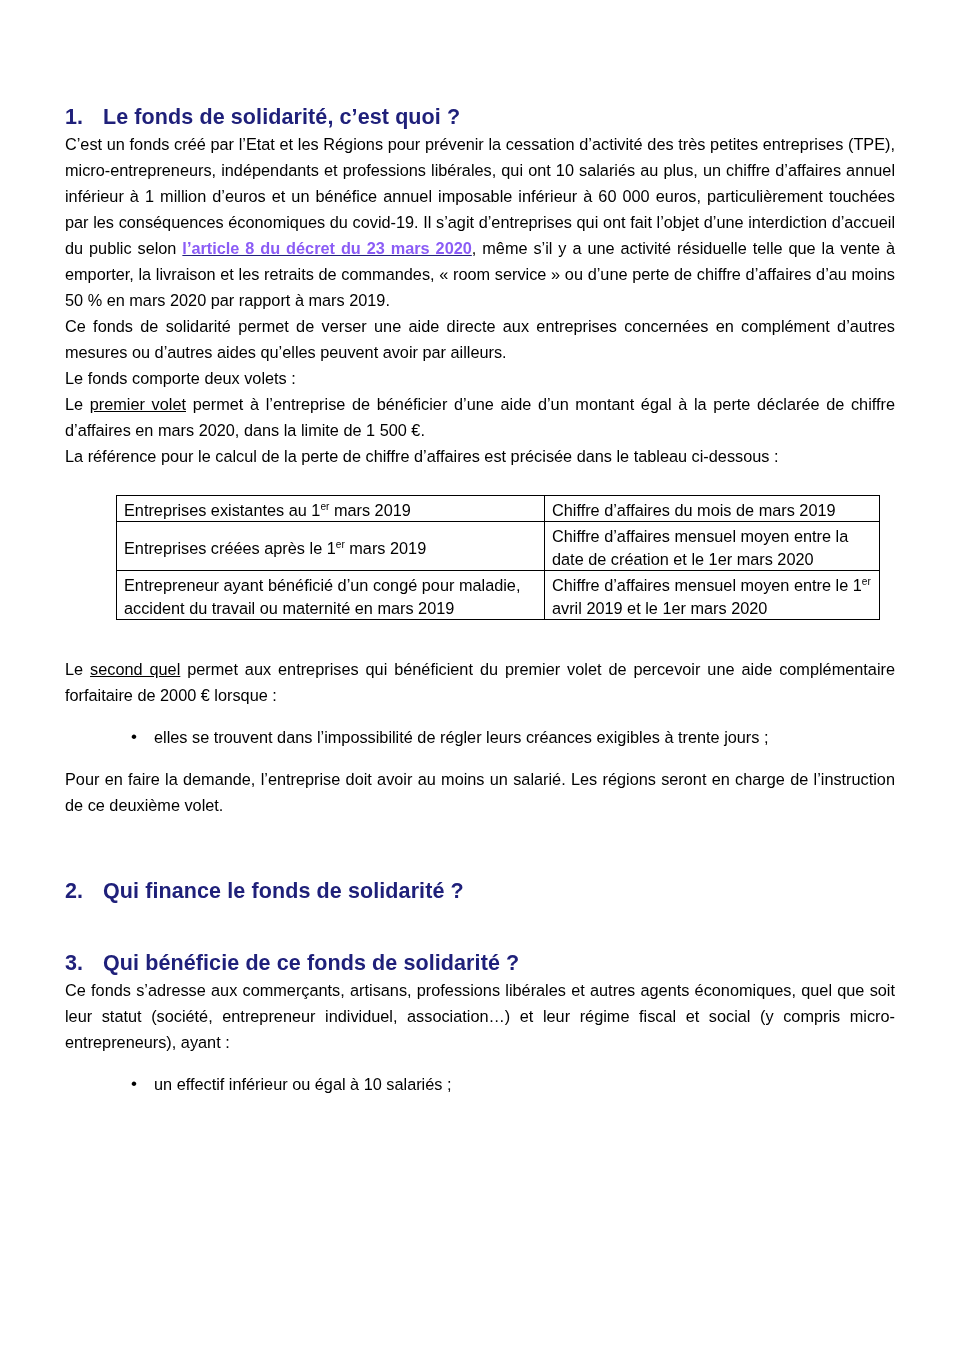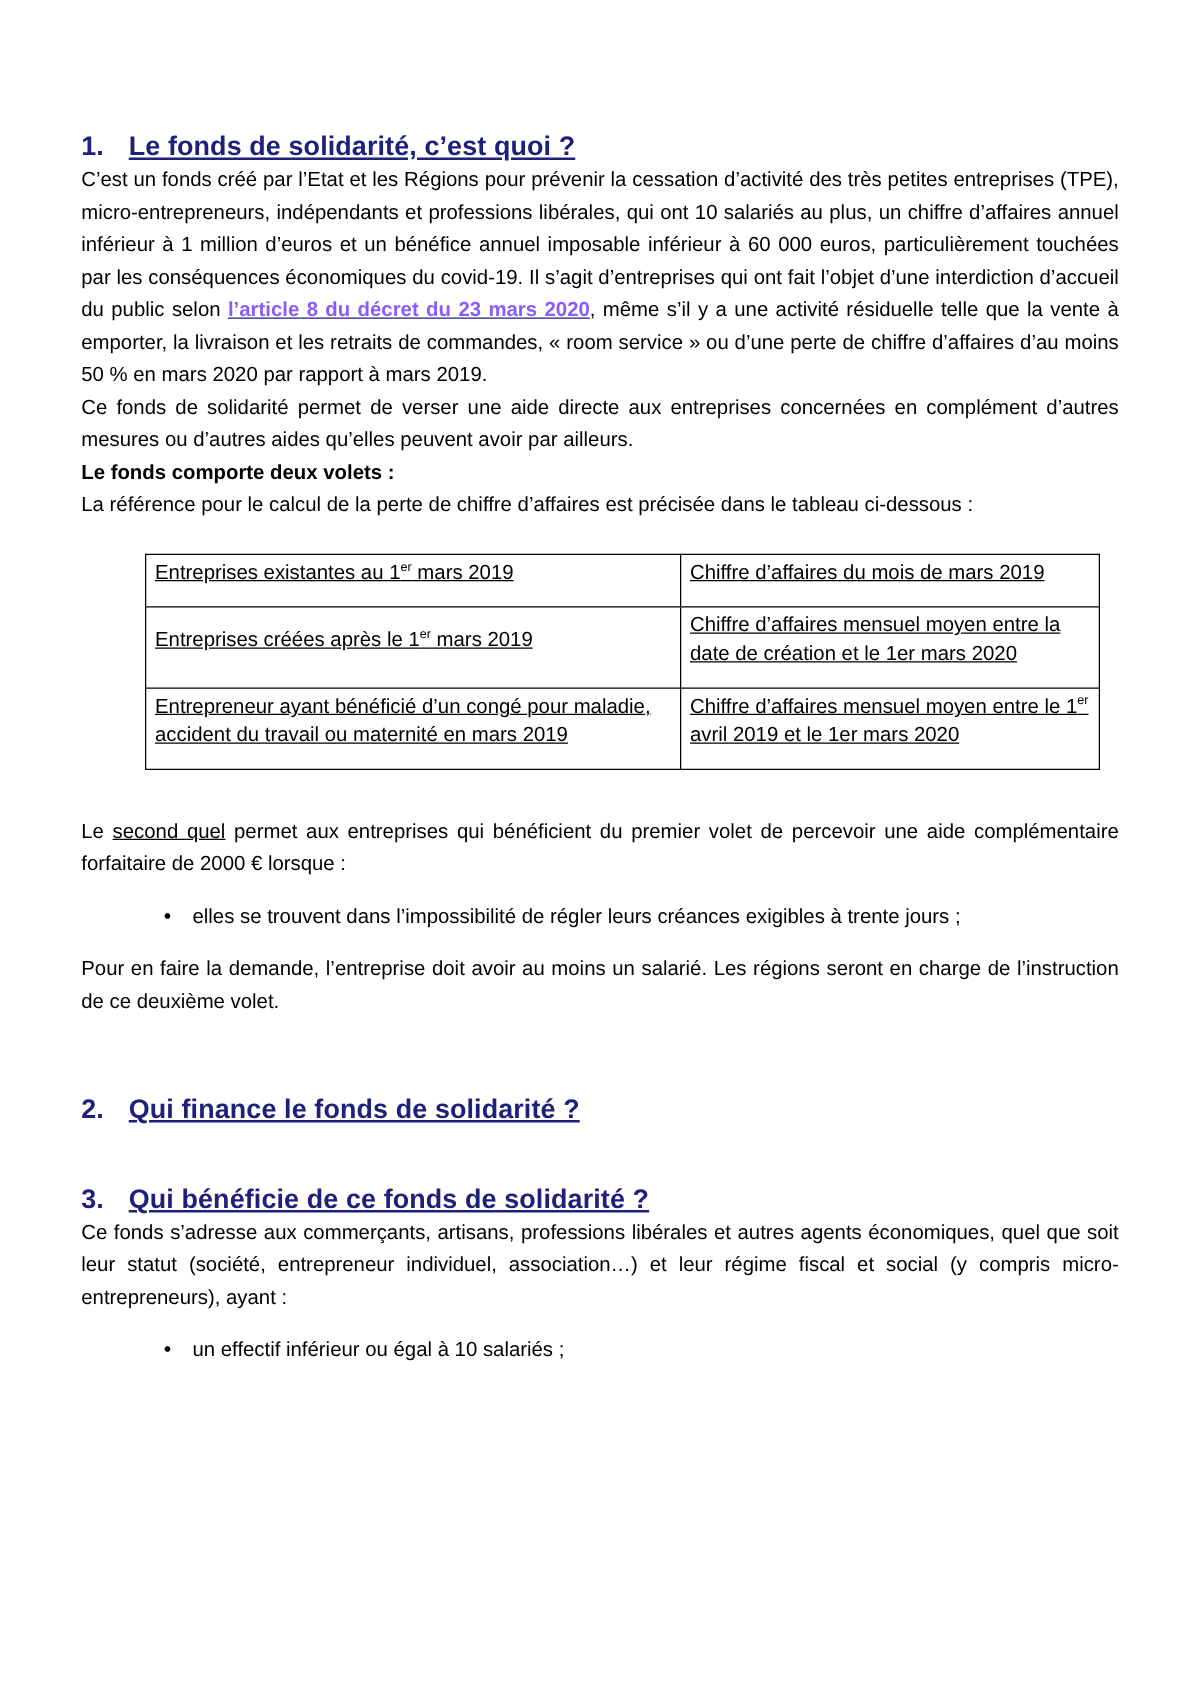--- a/index.html
+++ b/index.html
@@ -40,42 +40,41 @@
     display: flex;
     align-items: baseline;
   }
   h2.section-heading .num {
     display: inline-block;
     width: 38px;
     flex: 0 0 38px;
   }
   h2.section-heading .htext {
     flex: 1 1 auto;
-    text-decoration: underline;
   }
   #h1-wrap { padding-top: 104px; }
   #h2-wrap { padding-top: 60px; }
   #h3-wrap { padding-top: 45px; }
 
   
   p.body {
     font-size: 16.3px;
     line-height: 26px;
     text-align: justify;
     margin: 0;
     padding: 0;
     color: #000000;
   }
   .sp-first { margin-top: 34px; }
   .sp { margin-top: 22px; }
   .sp-sm { margin-top: 9px; }
   .sp-xs { margin-top: 6px; }
   .sp-lead { margin-top: 12px; }
 
-  .bold { font-weight: bold; }
+  .bold { font-weight: normal; }
   .u { text-decoration: underline; }
   a.doc-link, .doc-link {
     color: #8b5cf6;
     font-weight: bold;
     text-decoration: underline;
     text-decoration-color: #1f207a;
   }
   sup.ord {
     font-size: 0.62em;
     vertical-align: super;
@@ -111,26 +110,25 @@
   
   table.ref-table {
     border-collapse: collapse;
     width: 733px;
     margin-left: 51px;
     margin-top: 26px;
     table-layout: fixed;
   }
   table.ref-table td {
     border: 1.3px solid #000000;
-    padding: 3px 7px 16px 7px;
+    padding: 3px 7px 0 7px;
     font-size: 16.3px;
     line-height: 22.5px;
     vertical-align: middle;
     color: #000;
-    text-decoration: underline;
   }
   table.ref-table td.c1 { width: 413px; }
   table.ref-table td.c2 { width: 320px; }
 </style>
 </head>
 <body>
 
 <div class="page">
   <div class="content">
 
@@ -140,20 +138,21 @@
         <span class="htext">Le fonds de solidarité, c’est quoi ?</span>
       </h2>
     </div>
 
     <p class="body sp-first"><span>C’est un fonds créé par l’Etat et les Régions pour prévenir la cessation d’activité des très petites entreprises (TPE), micro-entrepreneurs, indépendants et professions libérales, qui ont 10 salariés au plus, un chiffre d’affaires annuel inférieur à 1 million d’euros et un bénéfice annuel imposable inférieur à 60 000 euros, particulièrement touchées par les conséquences économiques du covid-19. Il s’agit d’entreprises qui ont fait l’objet d’une interdiction d’accueil du public selon </span><a class="doc-link" href="#">l’article 8 du décret du 23 mars 2020</a><span>, même s’il y a une activité résiduelle telle que la vente à emporter, la livraison et les retraits de commandes, « room service » ou d’une perte de chiffre d’affaires d’au moins 50 % en mars 2020 par rapport à mars 2019.</span></p>
 
     <p class="body sp">Ce fonds de solidarité permet de verser une aide directe aux entreprises concernées en complément d’autres mesures ou d’autres aides qu’elles peuvent avoir par ailleurs.</p>
 
     <p class="body sp bold">Le fonds comporte deux volets :</p>
 
+    <p class="body sp-xs"><span>Le </span><span class="u">premier volet</span><span> permet à l’entreprise de bénéficier d’une aide d’un montant égal à la perte déclarée de chiffre d’affaires en mars 2020, dans la limite de 1 500 €.</span></p>
 
     <p class="body sp">La référence pour le calcul de la perte de chiffre d’affaires est précisée dans le tableau ci-dessous :</p>
 
     <table class="ref-table">
       <tbody>
         <tr>
           <td class="c1"><span>Entreprises existantes au 1</span><sup class="ord">er</sup><span> mars 2019</span></td>
           <td class="c2">Chiffre d’affaires du mois de mars 2019</td>
         </tr>
         <tr>

